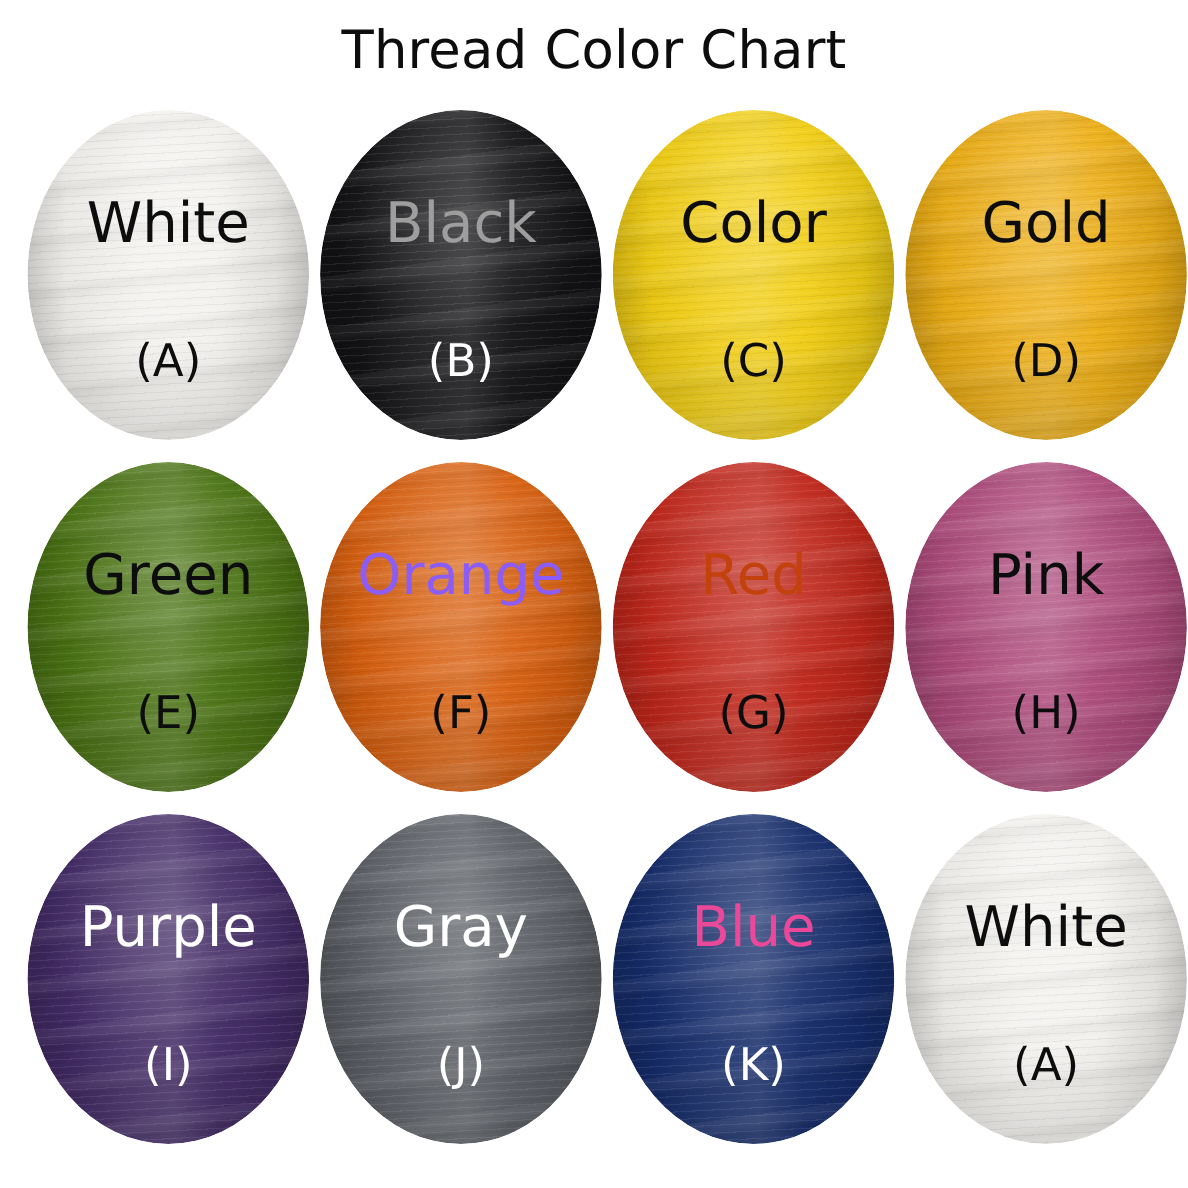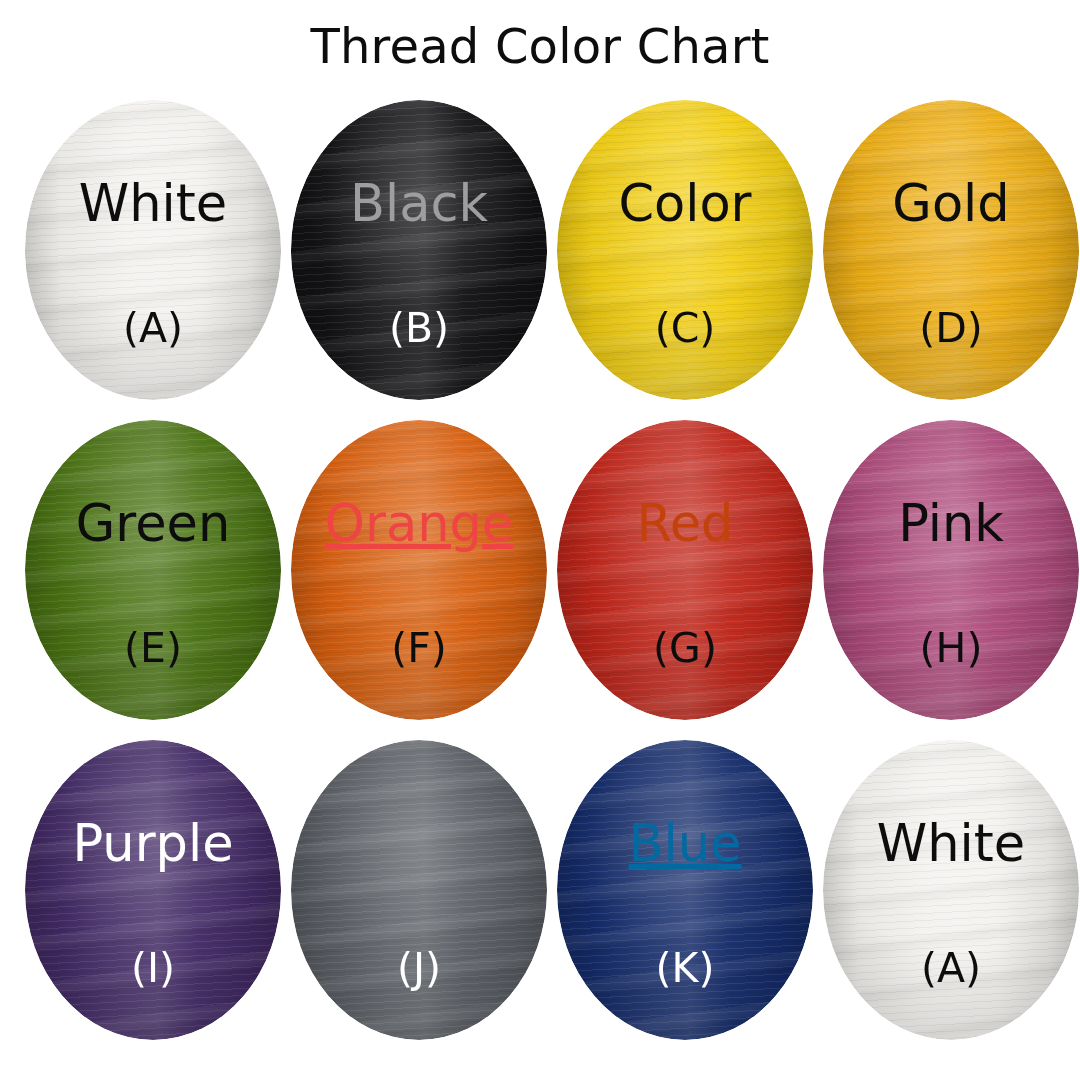--- a/index.html
+++ b/index.html
@@ -239,21 +239,21 @@
         </div>
       </div>
       <div class="swatch-cell">
         <div class="swatch">
           <div class="swatch-base" style="background: rgb(217, 96, 15);"></div>
           <div class="swatch-bands"></div>
           <div class="swatch-threads"></div>
           <div class="swatch-sheen"></div>
           <div class="swatch-shade"></div>
           <div class="swatch-labels">
-            <div class="swatch-name" style="color: #ef4444; text-decoration: underline;">Orange</div>
+            <div class="swatch-name" style="color: #8b5cf6;">Orange</div>
             <div class="swatch-code" style="color: rgb(13, 13, 13);">(F)</div>
           </div>
         </div>
       </div>
       <div class="swatch-cell">
         <div class="swatch">
           <div class="swatch-base" style="background: rgb(193, 38, 26);"></div>
           <div class="swatch-bands"></div>
           <div class="swatch-threads"></div>
           <div class="swatch-sheen"></div>
@@ -291,33 +291,34 @@
         </div>
       </div>
       <div class="swatch-cell">
         <div class="swatch">
           <div class="swatch-base" style="background: rgb(92, 96, 102);"></div>
           <div class="swatch-bands"></div>
           <div class="swatch-threads"></div>
           <div class="swatch-sheen"></div>
           <div class="swatch-shade"></div>
           <div class="swatch-labels">
+            <div class="swatch-name" style="color: rgb(255, 255, 255);">Gray</div>
             <div class="swatch-code" style="color: rgb(255, 255, 255);">(J)</div>
           </div>
         </div>
       </div>
       <div class="swatch-cell">
         <div class="swatch">
           <div class="swatch-base" style="background: rgb(21, 44, 107);"></div>
           <div class="swatch-bands"></div>
           <div class="swatch-threads"></div>
           <div class="swatch-sheen"></div>
           <div class="swatch-shade"></div>
           <div class="swatch-labels">
-            <div class="swatch-name" style="color: #0369a1; text-decoration: underline;">Blue</div>
+            <div class="swatch-name" style="color: #ec4899;">Blue</div>
             <div class="swatch-code" style="color: rgb(255, 255, 255);">(K)</div>
           </div>
         </div>
       </div>
       <div class="swatch-cell">
         <div class="swatch">
           <div class="swatch-base" style="background: rgb(242, 241, 238);"></div>
           <div class="swatch-bands"></div>
           <div class="swatch-threads"></div>
           <div class="swatch-sheen"></div>

